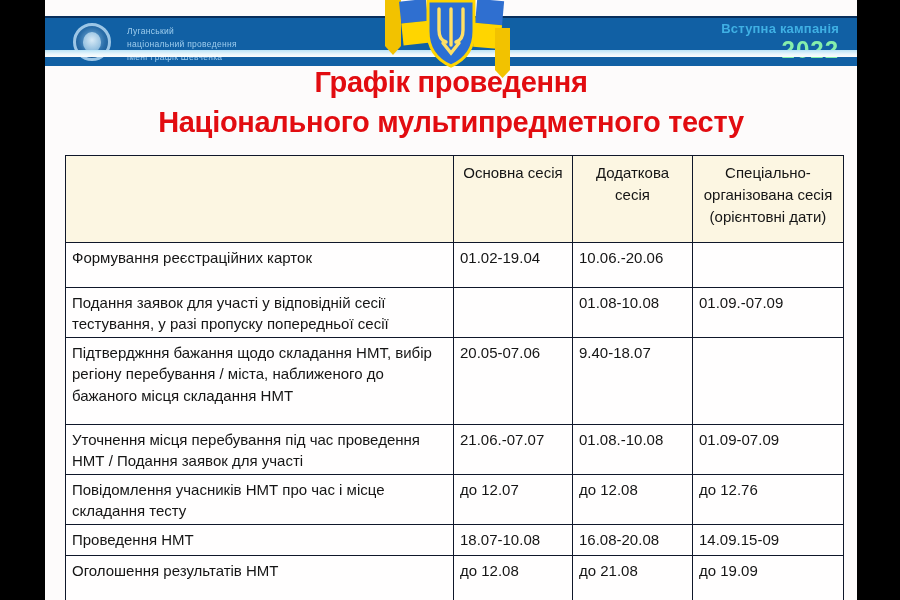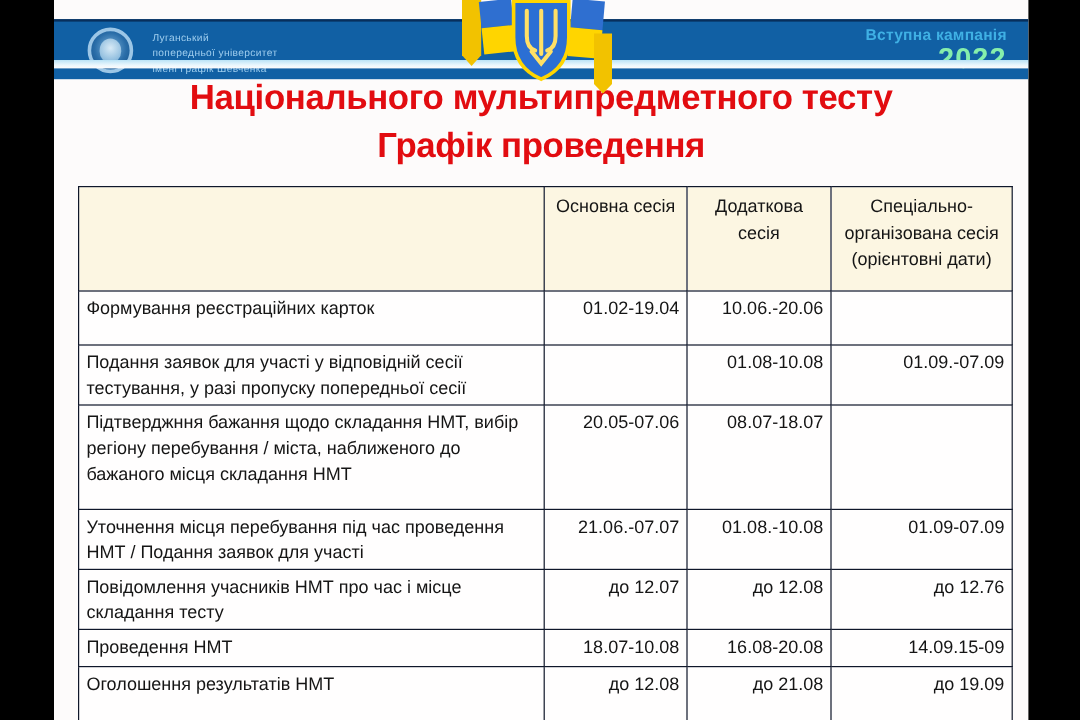--- a/index.html
+++ b/index.html
@@ -78,21 +78,21 @@
     overflow:hidden;
   }
   table.sched th{
     background:#fcf6e2;
     text-align:center;
     line-height:1.45;
     padding-top:6px;
   }
   table.sched td{background:#fffefe;line-height:1.42;}
   td.lbl{text-align:left;padding-left:7px;}
-  td.date{text-align:right;padding-top:6px;}
+  td.date{text-align:left;padding-top:6px;}
   tr.hrow{height:87px;}
   tr.r0{height:45px;}
   tr.r1{height:50px;}
   tr.r2{height:87px;}
   tr.r3{height:50px;}
   tr.r4{height:50px;}
   tr.r5{height:31px;}
   tr.r6{height:73px;}
 </style>
 </head>
@@ -100,21 +100,21 @@
 
 <div class="stage">
   <div class="slide">
 
     <div class="topbar">
       <div class="logo">
         <div class="logo-inner"></div>
       </div>
       <div class="uni-name">
         <div>Луганський</div>
-        <div>попередньої університет</div>
+        <div>національний проведення</div>
         <div>імені Графік Шевченка</div>
       </div>
       <div class="campaign">
         <div class="campaign-label">Вступна кампанія</div>
         <div class="campaign-year">2022</div>
       </div>
     </div>
     <div class="bar-fade"></div>
 
     <svg class="emblem" viewBox="0 0 160 80">
@@ -131,22 +131,22 @@
       <path d="M57 1 h46 v30 q0 25 -23 35 q-23 -10 -23 -35 z" fill="#2b6fd4" stroke="#ffd500" stroke-width="3"></path>
       <g stroke="#ffe066" stroke-width="3.4" fill="none" stroke-linecap="round">
         <path d="M68 9 v21 q0 10 7 12"></path>
         <path d="M92 9 v21 q0 10 -7 12"></path>
         <path d="M80 9 v36"></path>
         <path d="M72 43 l8 10 8 -10"></path>
       </g>
     </svg>
 
     <div class="title">
+      <div>Графік проведення</div>
       <div>Національного мультипредметного тесту</div>
-      <div>Графік проведення</div>
     </div>
 
     <div class="tbl-wrap">
       <table class="sched">
         <colgroup>
           <col style="width:388px">
             <col style="width:119px">
             <col style="width:120px">
             <col style="width:151px">
         </colgroup>
@@ -165,21 +165,21 @@
         </tr>
         <tr class="r1">
           <td class="lbl">Подання заявок для участі у відповідній сесії тестування, у разі пропуску попередньої сесії</td>
           <td class="date"></td>
           <td class="date">01.08-10.08</td>
           <td class="date">01.09.-07.09</td>
         </tr>
         <tr class="r2">
           <td class="lbl">Підтверджння бажання щодо складання НМТ, вибір регіону перебування / міста, наближеного до бажаного місця складання НМТ</td>
           <td class="date">20.05-07.06</td>
-          <td class="date">08.07-18.07</td>
+          <td class="date">9.40-18.07</td>
           <td class="date"></td>
         </tr>
         <tr class="r3">
           <td class="lbl">Уточнення місця перебування під час проведення НМТ / Подання заявок для участі</td>
           <td class="date">21.06.-07.07</td>
           <td class="date">01.08.-10.08</td>
           <td class="date">01.09-07.09</td>
         </tr>
         <tr class="r4">
           <td class="lbl">Повідомлення учасників НМТ про час і місце складання тесту</td>

